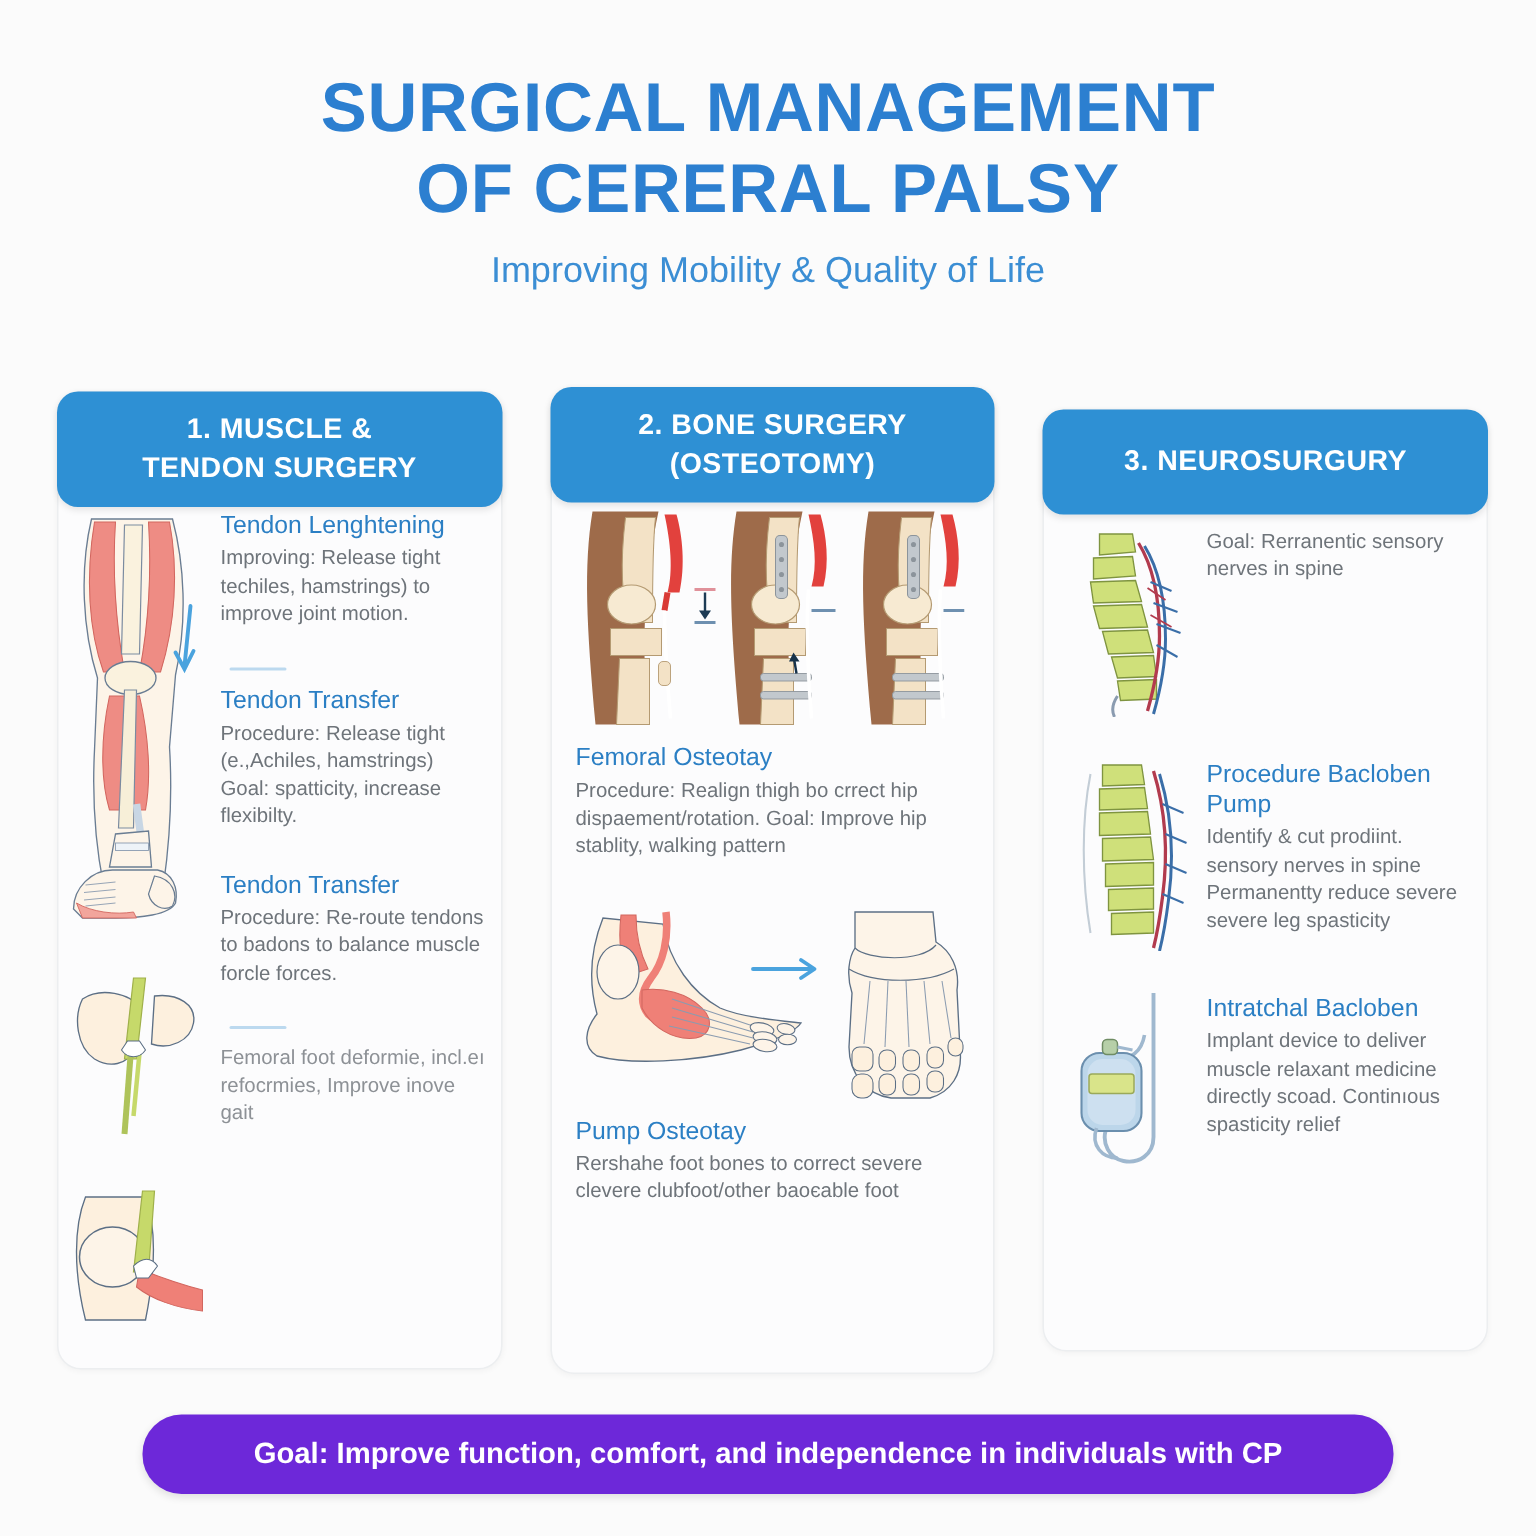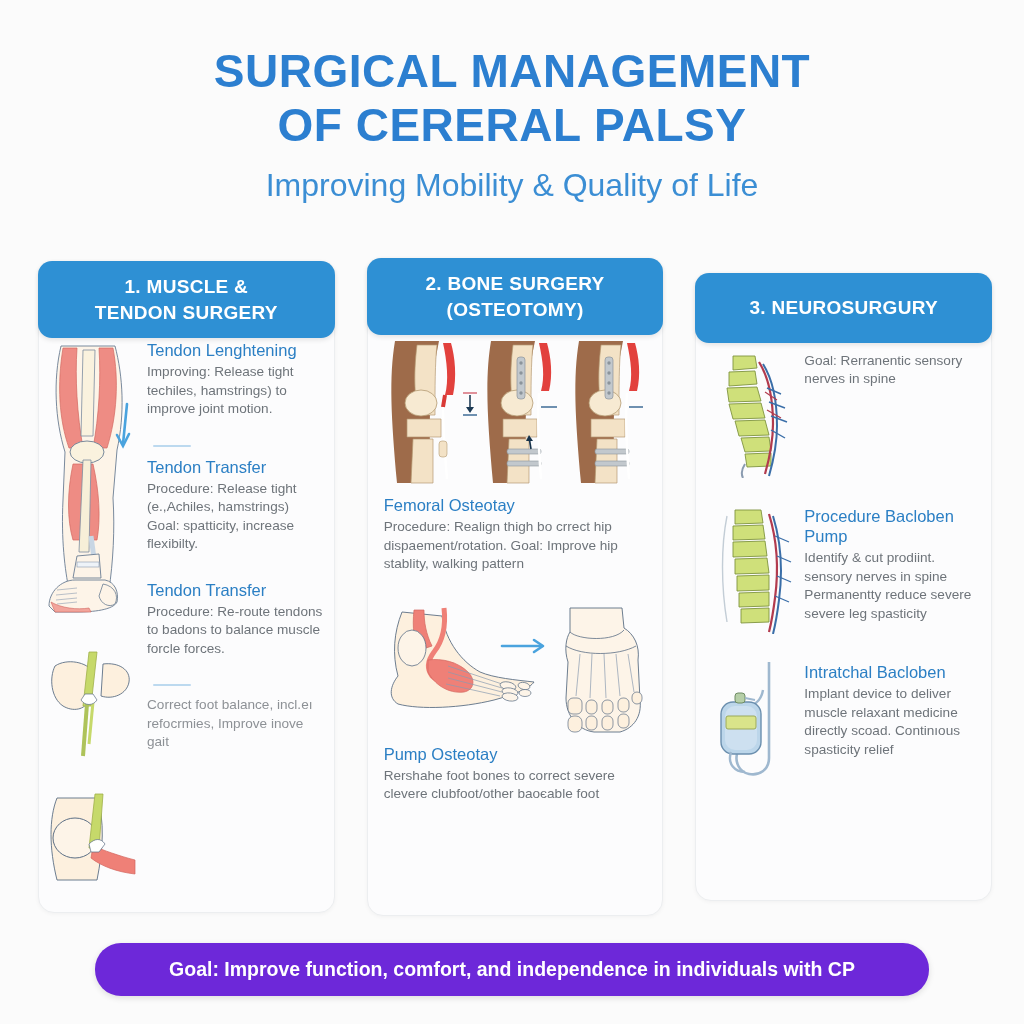--- a/index.html
+++ b/index.html
@@ -25,21 +25,21 @@
     font-family: "Liberation Sans", sans-serif;
     font-weight: bold;
     font-size: 46px;
     letter-spacing: 0.5px;
     color: #2c7fd0;
     line-height: 1.18;
     text-transform: uppercase;
   }
   .subtitle {
     margin-top: 14px;
-    font-size: 32px;
+    font-size: 24px;
     color: #3b8ed4;
     font-weight: normal;
   }
 
   
   .columns {
     position: absolute;
     top: 258px;
     left: 38px;
     right: 32px;
@@ -245,21 +245,21 @@
           </div>
 
           <div class="c1-block">
             <div class="blk-title">Tendon Transfer</div>
             <div class="blk-body">Procedure: Re-route tendons to badons to balance muscle forcle forces.</div>
           </div>
 
           <div class="divider"></div>
 
           <div class="c1-block">
-            <div class="blk-body light">Correct foot balance, incl.eı refocrmies, Improve inove gait</div>
+            <div class="blk-body light">Femoral foot deformie, incl.eı refocrmies, Improve inove gait</div>
           </div>
         </div>
       </div>
     </div>
   </div>
 
   <div class="column">
     <div class="col-header two-line">
       <div>2. BONE SURGERY</div>
       <div>(OSTEOTOMY)</div>

